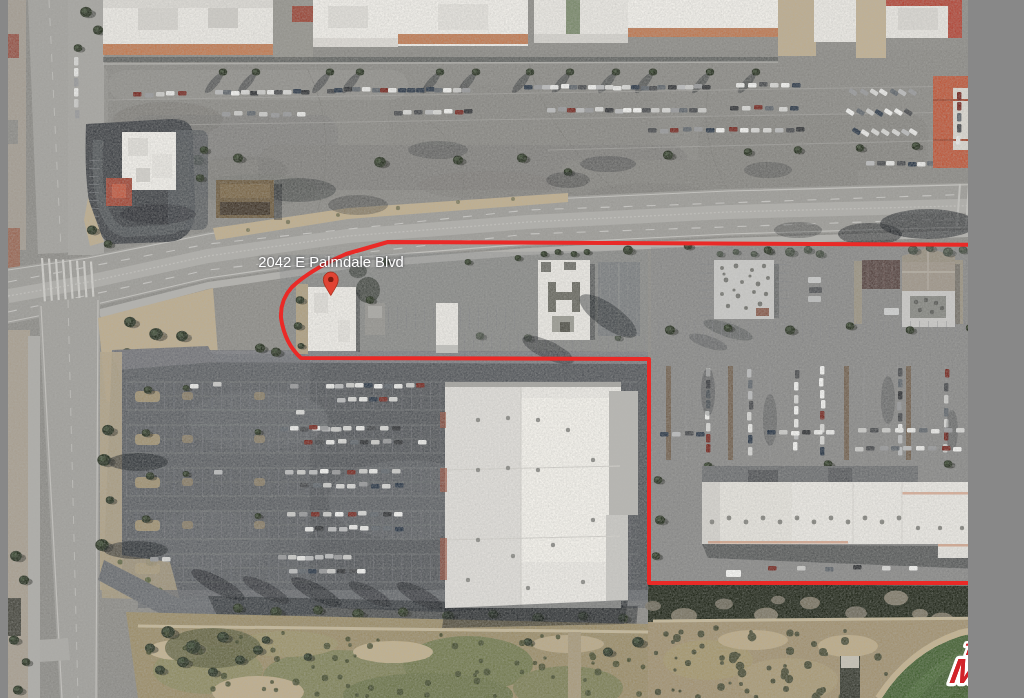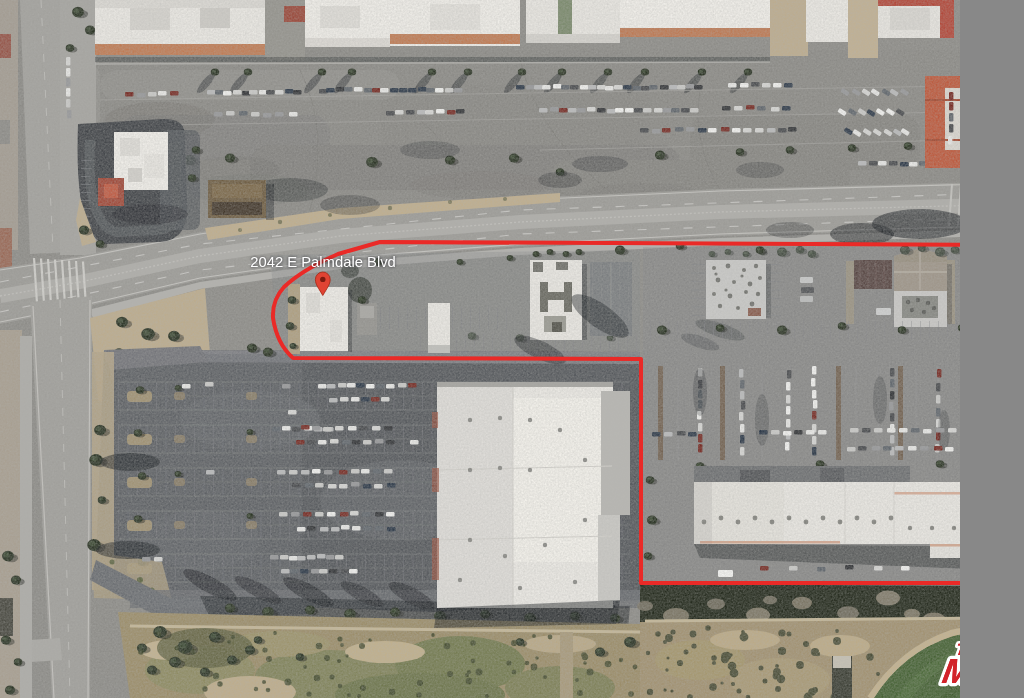--- a/index.html
+++ b/index.html
@@ -1,15 +1,15 @@
 <!DOCTYPE html>
 <html><head><meta charset="utf-8">
 <style>
 html,body{margin:0;padding:0;background:#888;}
-#stage{position:relative;width:960px;height:698px;overflow:hidden;font-family:"Liberation Sans",sans-serif;}
+#stage{position:relative;width:960px;height:698px;overflow:hidden;font-family:"Liberation Sans",sans-serif;margin-left:8px;}
 </style></head><body>
 <div id="stage">
 <svg width="1024" height="698" viewBox="0 0 1024 698">
 <defs>
 <filter id="noise" x="0" y="0" width="100%" height="100%">
           <feTurbulence type="fractalNoise" baseFrequency="0.55" numOctaves="2" seed="7"></feTurbulence>
           <feColorMatrix type="matrix" values="0 0 0 0 0.45 0 0 0 0 0.45 0 0 0 0 0.43 0.6 0.6 0.6 0 -0.55"></feColorMatrix>
         </filter>
 </defs>
 

